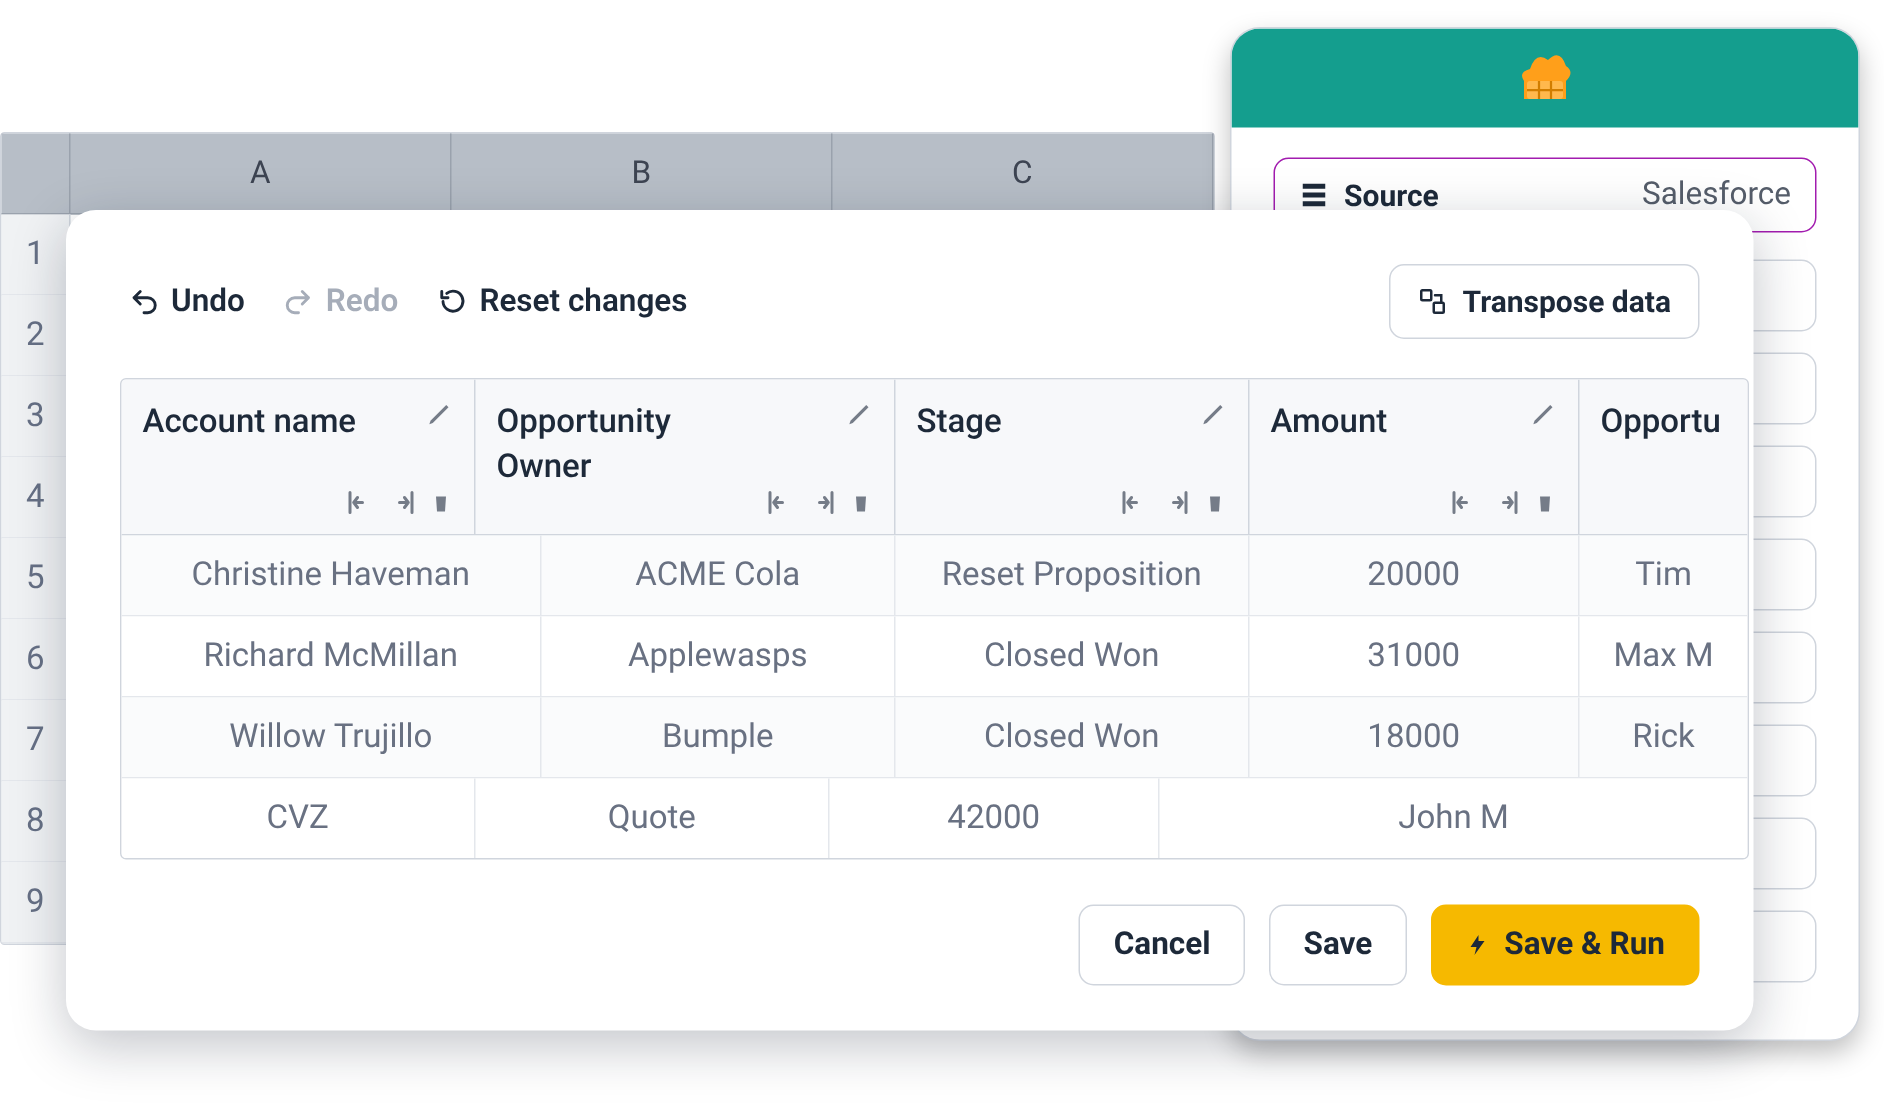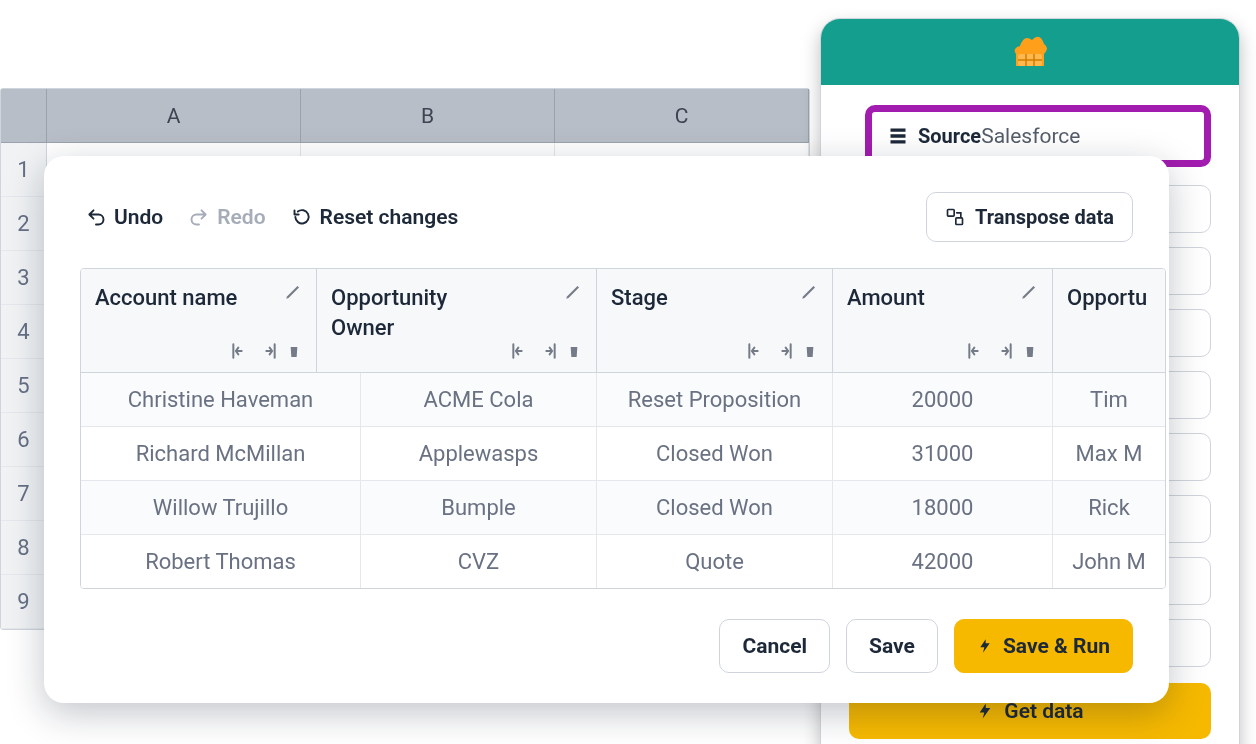--- a/index.html
+++ b/index.html
@@ -83,27 +83,27 @@
   .sp-logo {
     width: 40px; height: 40px;
     display: flex; align-items: center; justify-content: center;
   }
   .sp-body {
     padding: 20px 28px 24px 28px;
   }
   .sp-field {
     display: flex;
     align-items: center;
-    border: 7px solid #a21caf;
+    justify-content: space-between;
+    border: 1px solid #a21caf;
     border-radius: 10px;
     padding: 12px 16px;
     margin-bottom: 18px;
     color: #1f2937;
     font-size: 20px;
-    margin-left: 16px;
   }
   .sp-field .label {
     display: flex;
     align-items: center;
     gap: 10px;
     font-weight: 700;
     color: #1d2939;
   }
   .sp-field .label svg { flex-shrink: 0; }
   .sp-field .value {
@@ -127,21 +127,21 @@
     align-items: center;
     justify-content: center;
     gap: 10px;
     margin-top: 16px;
   }
 
   
   .modal {
     position: absolute;
     left: 44px;
-    top: 156px;
+    top: 140px;
     width: 1125px;
     background: #fff;
     border-radius: 20px;
     box-shadow: 0 10px 36px rgba(15,23,42,0.25);
     padding: 36px 0 30px 0;
     overflow: hidden;
   }
   .modal-toolbar {
     display: flex;
     align-items: center;
@@ -361,26 +361,20 @@
       <span class="value">Salesforce</span>
     </div>
     <div class="sp-stub"></div>
     <div class="sp-stub"></div>
     <div class="sp-stub"></div>
     <div class="sp-stub"></div>
     <div class="sp-stub"></div>
     <div class="sp-stub"></div>
     <div class="sp-stub"></div>
     <div class="sp-stub"></div>
-    <div class="sp-getdata">
-      <svg width="18" height="18" viewBox="0 0 24 24">
-          <path d="M13 2 L5 14 H11 L9 22 L19 8 H13 Z" fill="#1d2939"></path>
-        </svg>
-      <span>Get data</span>
-    </div>
   </div>
 </div>
 
 <div class="modal">
   <div class="modal-toolbar">
     <div class="tb-left">
       <div class="tb-item">
         <svg width="20" height="20" viewBox="0 0 24 24">
             <path d="M9 14 L4 9 L9 4 M4 9 H15 A6 6 0 0 1 21 15 V15 A6 6 0 0 1 15 21 H12" fill="none" stroke="#1d2939" stroke-width="2.3" stroke-linecap="round" stroke-linejoin="round"></path>
           </svg>
@@ -541,21 +535,20 @@
       <div class="dt-cell c5">Max M</div>
     </div>
     <div class="dt-body-row">
       <div class="dt-cell c1">Willow Trujillo</div>
       <div class="dt-cell c2">Bumple</div>
       <div class="dt-cell c3">Closed Won</div>
       <div class="dt-cell c4">18000</div>
       <div class="dt-cell c5">Rick</div>
     </div>
     <div class="dt-body-row">
-      <div class="dt-cell c1">Robert Thomas</div>
       <div class="dt-cell c2">CVZ</div>
       <div class="dt-cell c3">Quote</div>
       <div class="dt-cell c4">42000</div>
       <div class="dt-cell c5">John M</div>
     </div>
   </div>
 
   <div class="modal-footer">
     <div class="btn btn-outline">
       <span>Cancel</span>

